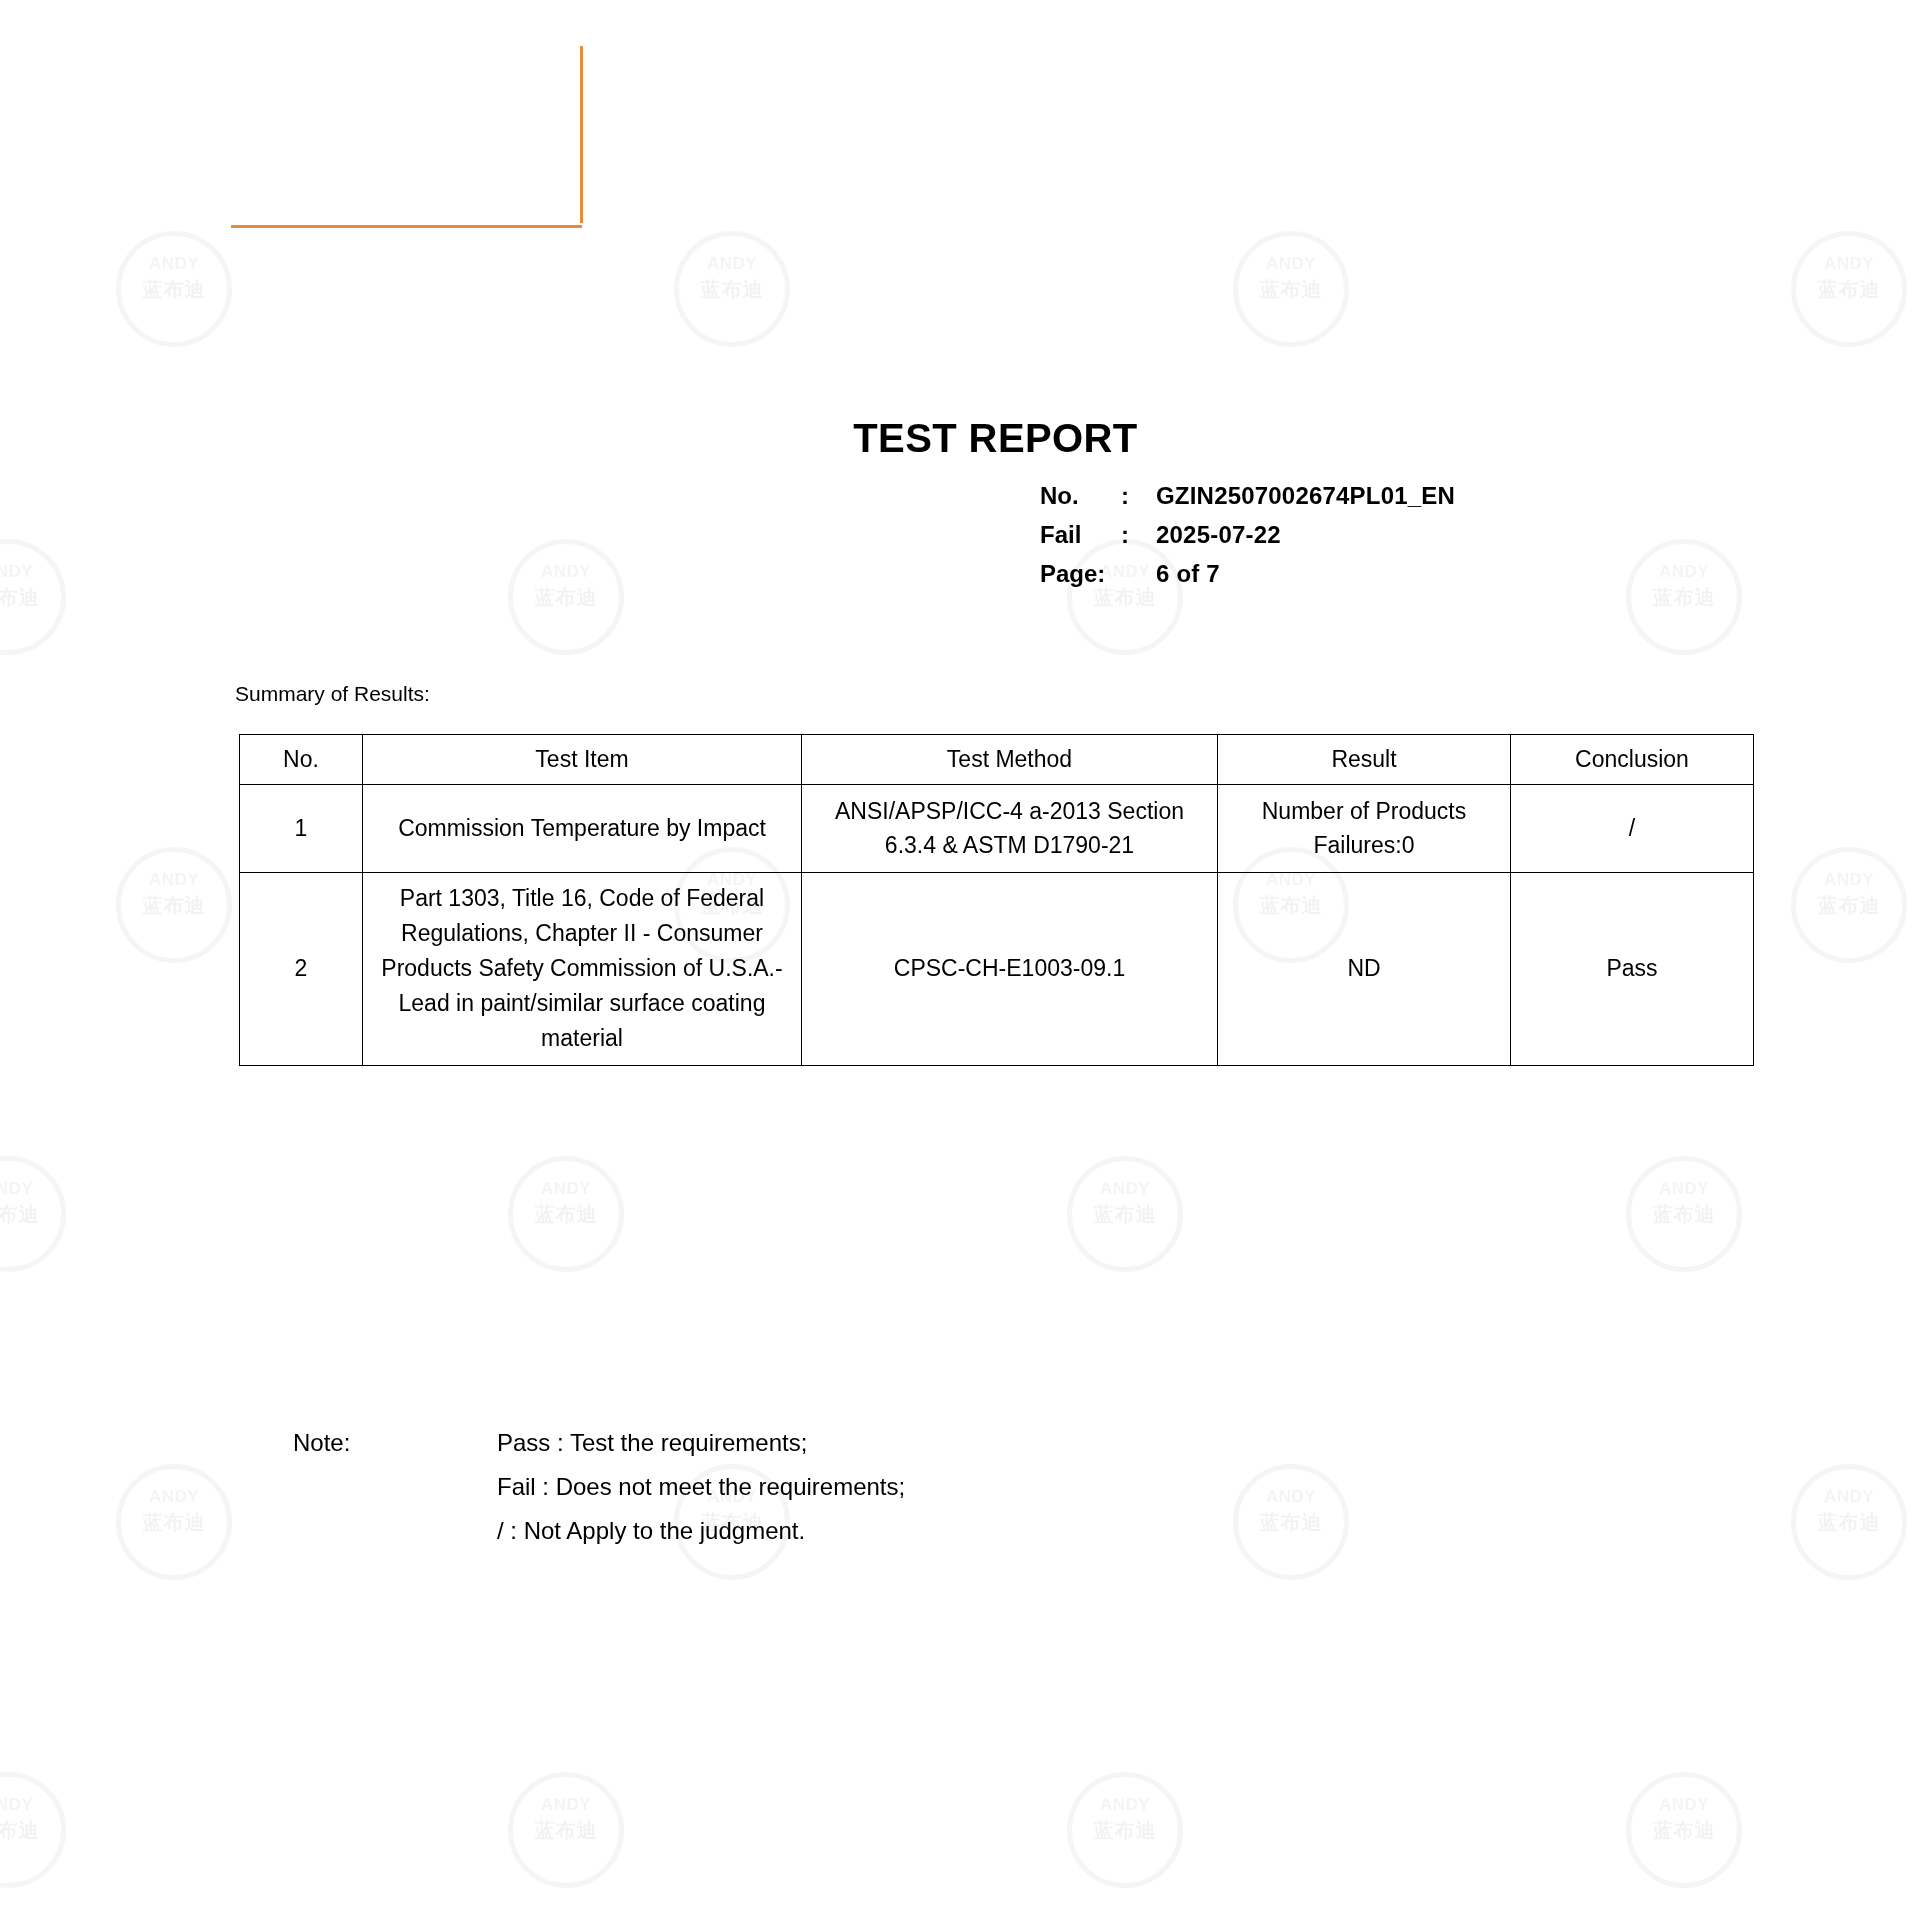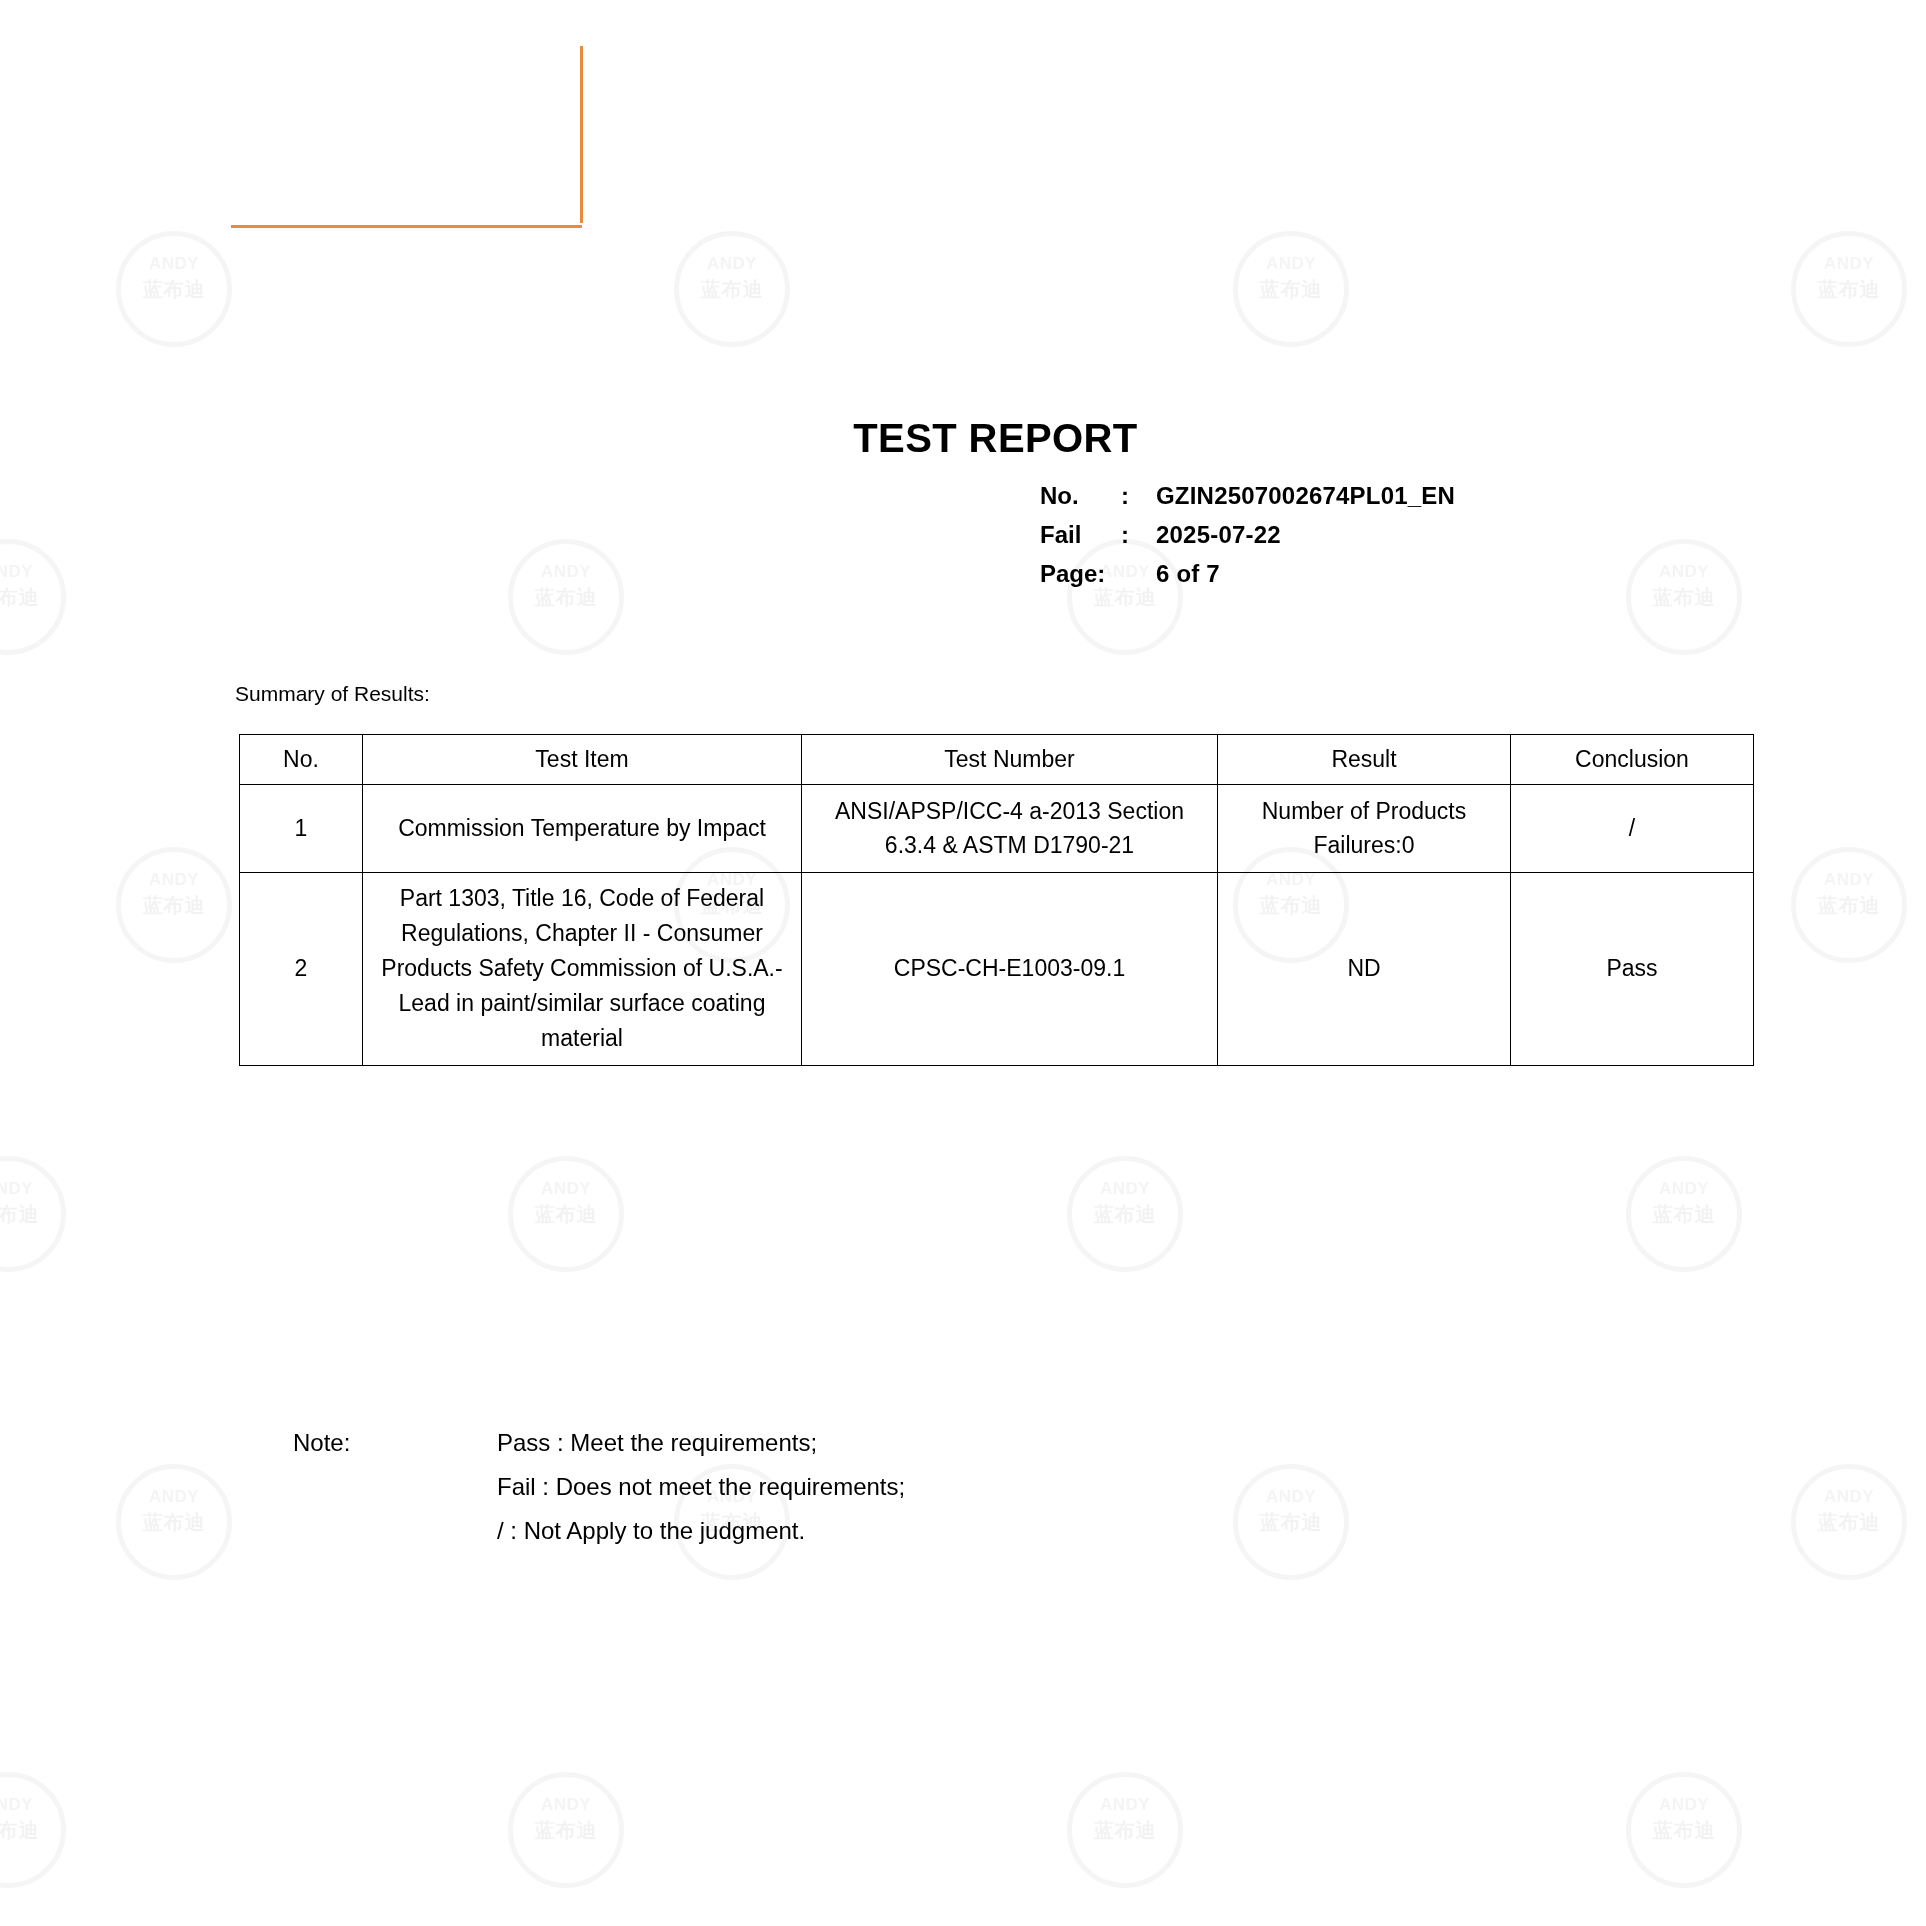--- a/index.html
+++ b/index.html
@@ -344,21 +344,21 @@
       <col class="c-no">
         <col class="c-item">
         <col class="c-method">
         <col class="c-result">
         <col class="c-concl">
     </colgroup>
     <thead>
       <tr>
         <td>No.</td>
         <td>Test Item</td>
-        <td>Test Number</td>
+        <td>Test Method</td>
         <td>Result</td>
         <td>Conclusion</td>
       </tr>
     </thead>
     <tbody>
       <tr>
         <td>1</td>
         <td>Commission Temperature by Impact</td>
         <td>ANSI/APSP/ICC-4 a-2013 Section 6.3.4 &amp; ASTM D1790-21</td>
         <td>Number of Products Failures:0</td>
@@ -370,20 +370,20 @@
         <td>CPSC-CH-E1003-09.1</td>
         <td>ND</td>
         <td>Pass</td>
       </tr>
     </tbody>
   </table>
 
   <div class="note">
     <div class="note-title">Note:</div>
     <div class="note-lines">
-      <div>Pass : Meet the requirements;</div>
+      <div>Pass : Test the requirements;</div>
       <div>Fail : Does not meet the requirements;</div>
       <div>/ : Not Apply to the judgment.</div>
     </div>
   </div>
 
 </div>
 
 
 </body></html>

